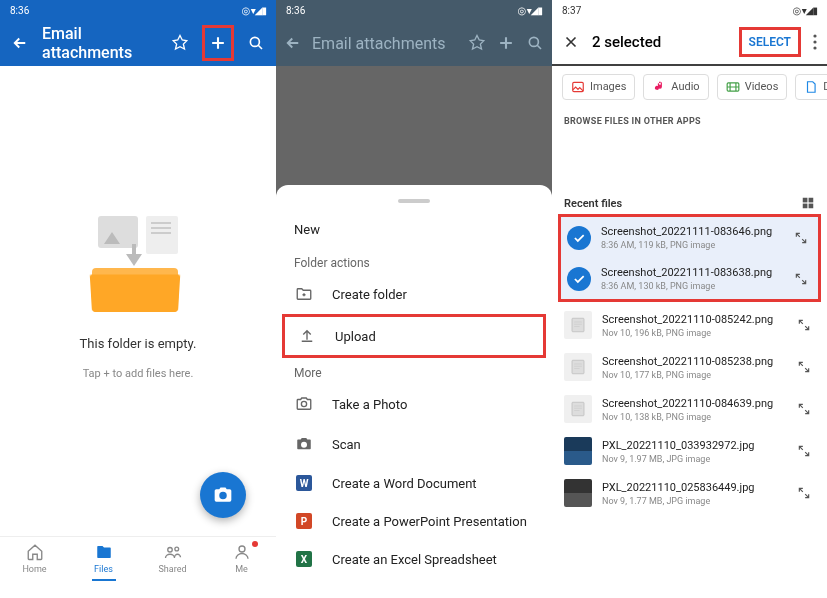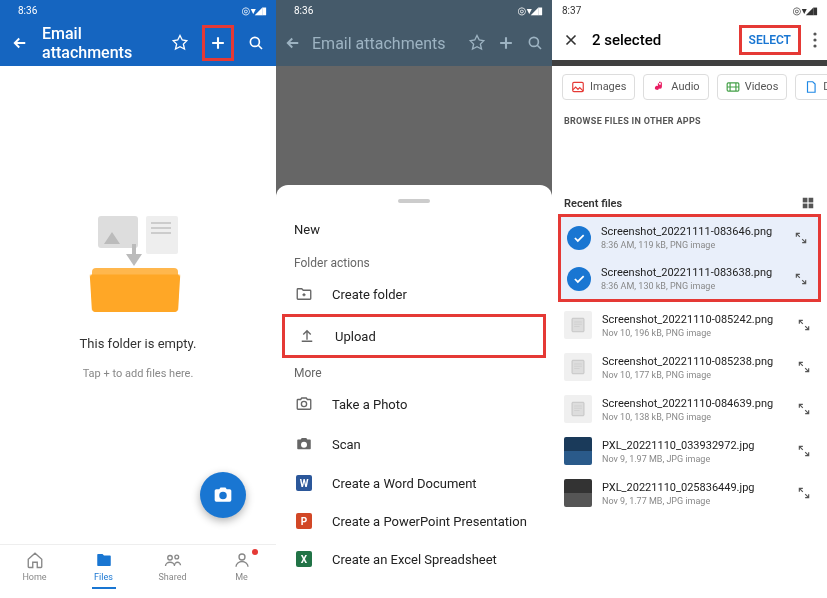--- a/index.html
+++ b/index.html
@@ -4,21 +4,21 @@
 <style>
   * { box-sizing: border-box; margin: 0; padding: 0; }
   body { font-family: -apple-system, Roboto, Arial, sans-serif; background: #fff; width: 827px; height: 598px; overflow: hidden; display: flex; }
   .panel { height: 598px; position: relative; overflow: hidden; }
   .panel-1 { width: 276px; background: #fff; }
   .panel-2 { width: 276px; background: #666; }
   .panel-3 { width: 275px; background: #fff; }
 
   
   .status { height: 20px; display: flex; align-items: center; justify-content: space-between; padding: 0 10px; font-size: 10px; }
-  .status.light { color: #fff; margin-left: 8px; }
+  .status.light { color: #fff; }
   .status.dark { color: #333; }
   .status-right { font-size: 10px; letter-spacing: -1px; }
 
   
   .hdr1 { background: #1565c0; color:#fff; height: 46px; display:flex; align-items:center; padding: 0 8px; gap:10px; }
   .hdr1 .title { flex:1; font-size: 16px; font-weight:500; }
   .hdr1 .ico { width:24px; display:flex; justify-content:center; cursor:pointer; }
   .p1-top { background:#1565c0; }
   .red-box { border: 3px solid #e53935; }
   .plus-wrap { width:32px; height:36px; display:flex; align-items:center; justify-content:center; margin: -4px 0; }
@@ -31,21 +31,21 @@
   .paper:before { content:""; position:absolute; top:6px; left:5px; width:20px; height:2px; background:#ccc; box-shadow: 0 5px 0 #ccc, 0 10px 0 #ccc; }
   .arrow-down { position:absolute; top:38px; left:38px; width:0; height:0; border-left:8px solid transparent; border-right:8px solid transparent; border-top:12px solid #bbb; }
   .arrow-stem { position:absolute; top:28px; left:44px; width:4px; height:14px; background:#bbb; }
   .folder-back { position:absolute; bottom:4px; left:4px; width:86px; height:44px; background:#ffb74d; border-radius:4px; }
   .folder-front { position:absolute; bottom:4px; left:4px; width:86px; height:36px; background:#ffa726; border-radius:2px 2px 4px 4px; transform: perspective(100px) rotateX(-8deg); transform-origin: bottom; }
   .empty-state .t1 { font-size:13px; color:#333; }
   .empty-state .t2 { font-size:11px; color:#888; margin-top:16px; }
 
   .fab { position:absolute; bottom:80px; right:30px; width:46px; height:46px; border-radius:50%; background:#1976d2; display:flex; align-items:center; justify-content:center; box-shadow:0 3px 8px rgba(0,0,0,.3); cursor:pointer; }
 
-  .bottom-nav { position:absolute; bottom:4px; left:0; right:0; height:50px; background:#fff; border-top:1px solid #eee; display:flex; }
+  .bottom-nav { position:absolute; bottom:12px; left:0; right:0; height:50px; background:#fff; border-top:1px solid #eee; display:flex; }
   .nav-item { flex:1; display:flex; flex-direction:column; align-items:center; justify-content:center; gap:3px; font-size:9px; color:#888; cursor:pointer; }
   .nav-item.active { color:#1976d2; }
   .nav-item .bar { width:24px; height:2px; background:#1976d2; margin-top:2px; }
   .nav-item.inv .bar { background:transparent; }
   .dot { position:absolute; top:4px; right:18px; width:6px; height:6px; background:#e53935; border-radius:50%; }
   .nav-item { position:relative; }
 
   
   .hdr2 { height:46px; background:#455a6a; display:flex; align-items:center; padding:0 8px; gap:10px; color:#9db3c2; }
   .hdr2 .title { flex:1; font-size:16px; }
@@ -53,21 +53,21 @@
   .sheet { position:absolute; bottom:0; left:0; right:0; background:#fff; border-radius:12px 12px 0 0; padding:10px 0 20px 0;}
   .handle { width:32px; height:4px; background:#ccc; border-radius:2px; margin:4px auto 8px; }
   .sheet-item { display:flex; align-items:center; gap:18px; padding:11px 18px; font-size:13px; color:#222; cursor:pointer; }
   .sheet-item.nohover { cursor:default; }
   .sheet-label { padding:8px 18px 4px 18px; font-size:12px; color:#666; }
   .sheet .upload-row-box { border:3px solid #e53935; margin:0 6px; }
   .sheet .upload-row-box .sheet-item { padding:10px 12px; }
   .s-ico { width:20px; display:flex; justify-content:center; color:#666; }
 
   
-  .hdr3 { height:46px; display:flex; align-items:center; padding:0 10px; gap:12px; border-bottom:6px solid #404040; }
+  .hdr3 { height:46px; display:flex; align-items:center; padding:0 10px; gap:12px; border-bottom:2px solid #404040; }
   .hdr3 .title { flex:1; font-size:15px; font-weight:500; }
   .select-btn { color:#1976d2; font-size:12px; font-weight:600; padding:4px 4px; cursor:pointer; }
   .select-box { border:3px solid #e53935; padding:1px 3px; }
   .chips { display:flex; gap:8px; padding:8px 10px; overflow:hidden; }
   .chip { border:1px solid #ddd; border-radius:4px; padding:5px 8px; font-size:11px; color:#555; display:flex; align-items:flex-start; gap:5px; cursor:pointer; white-space:nowrap; }
   .chip-ico.red{color:#e53935} .chip-ico.pink{color:#e91e63} .chip-ico.green{color:#43a047} .chip-ico.blue{color:#1e88e5}
   .browse-other { font-size:9px; font-weight:700; color:#555; padding:8px 12px 4px; letter-spacing:.3px; }
   .recent-hdr { display:flex; justify-content:space-between; align-items:center; padding:6px 12px 4px; margin-top:60px; }
   .recent-hdr .lbl { font-size:11px; font-weight:600; color:#333; }
   .grid-ico { cursor:pointer; }

